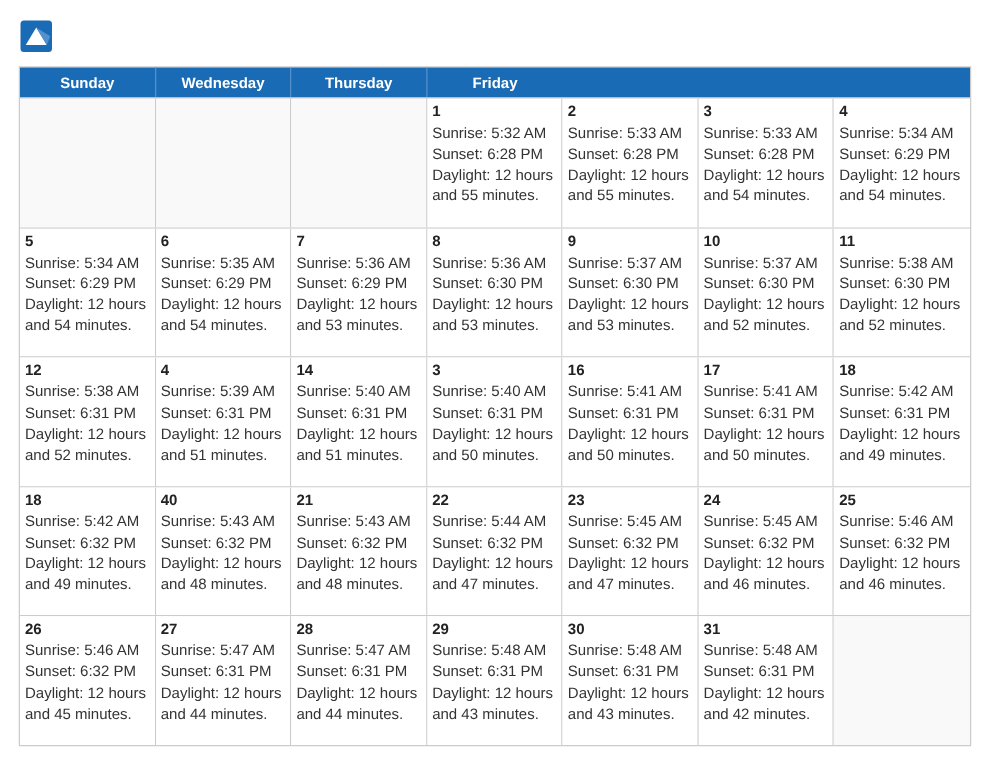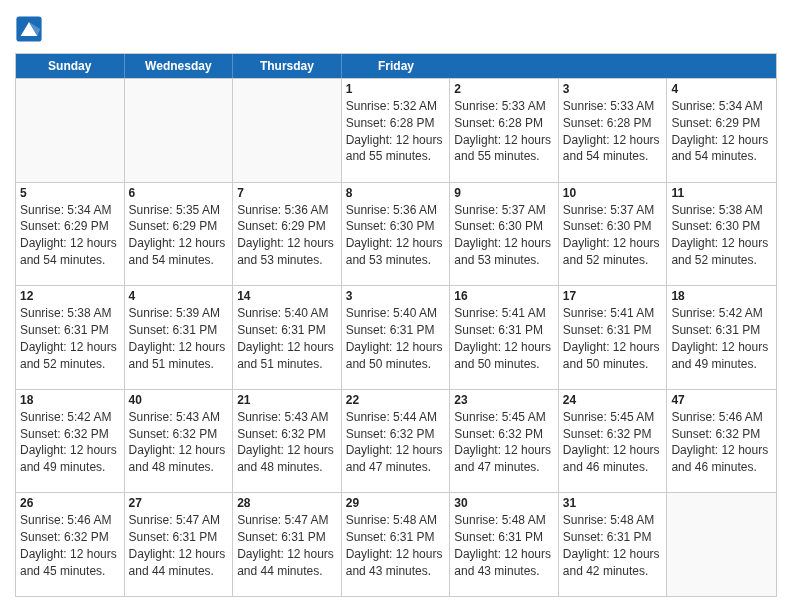--- a/index.html
+++ b/index.html
@@ -228,21 +228,21 @@
           </div>
           <div class="cal-cell">
             <div class="day-num">23</div>
             <div class="day-info">Sunrise: 5:45 AM<br>Sunset: 6:32 PM<br>Daylight: 12 hours and 47 minutes.</div>
           </div>
           <div class="cal-cell">
             <div class="day-num">24</div>
             <div class="day-info">Sunrise: 5:45 AM<br>Sunset: 6:32 PM<br>Daylight: 12 hours and 46 minutes.</div>
           </div>
           <div class="cal-cell">
-            <div class="day-num">47</div>
+            <div class="day-num">25</div>
             <div class="day-info">Sunrise: 5:46 AM<br>Sunset: 6:32 PM<br>Daylight: 12 hours and 46 minutes.</div>
           </div>
         </div>
         <div class="cal-row">
           <div class="cal-cell">
             <div class="day-num">26</div>
             <div class="day-info">Sunrise: 5:46 AM<br>Sunset: 6:32 PM<br>Daylight: 12 hours and 45 minutes.</div>
           </div>
           <div class="cal-cell">
             <div class="day-num">27</div>

